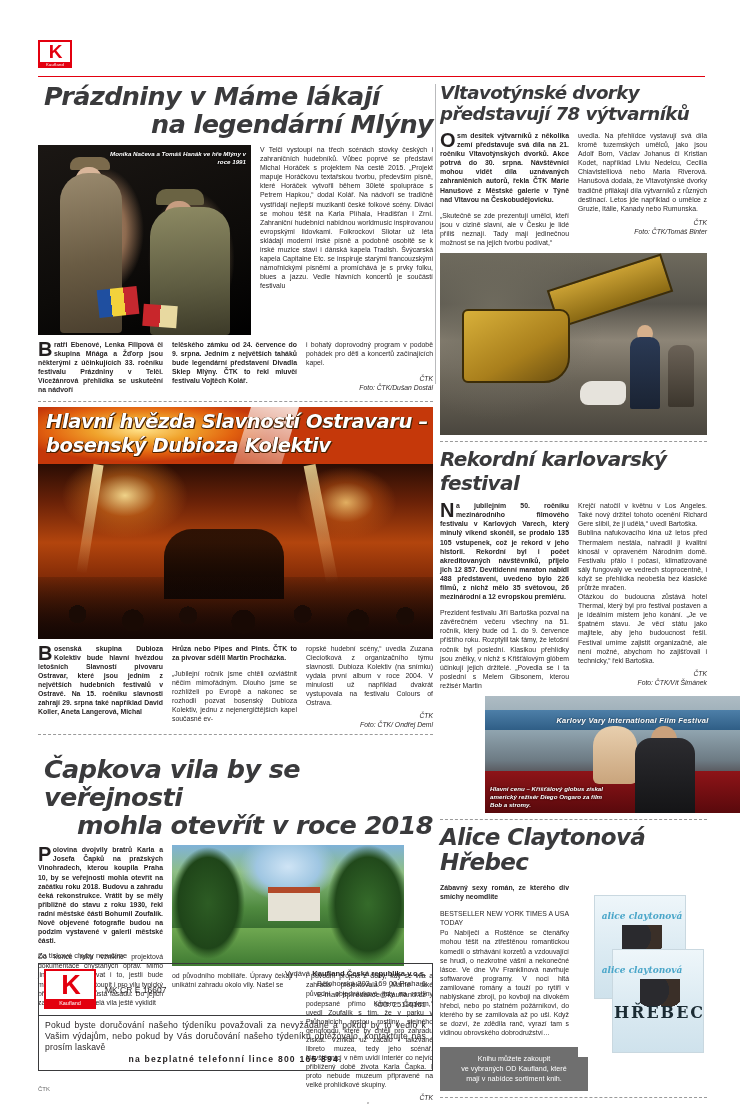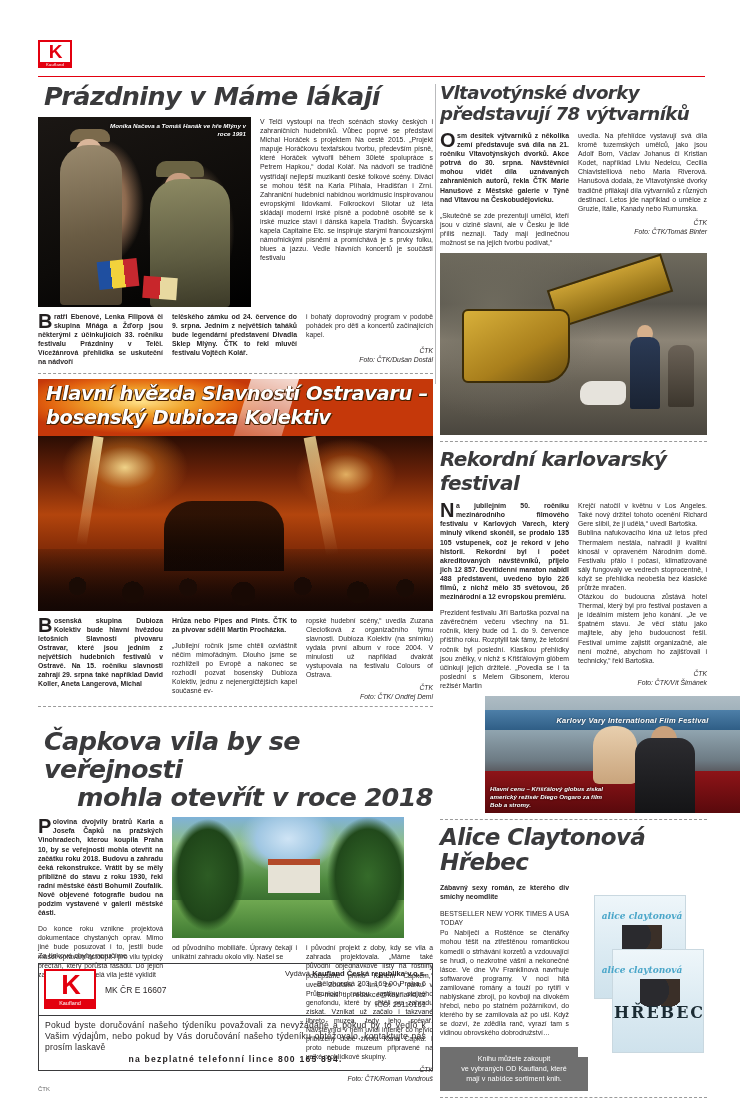--- a/index.html
+++ b/index.html
@@ -363,20 +363,21 @@
     <div class="masthead-rule"></div>
   </div>
 
   <div class="vrule"></div>
 
   <div class="left-col">
 
     <div>
       <h1 class="hl hl-main">
         <span class="l1">Prázdniny v Máme lákají</span>
+        <span class="l2">na legendární Mlýny</span>
       </h1>
 
       <div style="display:flex; gap:9px; margin-top:7px;">
         <div class="photo ph-stage">
           <div class="cap-a"></div>
           <div class="fig-a-head"></div>
           <div class="fig-a"></div>
           <div class="cap-b"></div>
           <div class="fig-b-head"></div>
           <div class="fig-b"></div>

